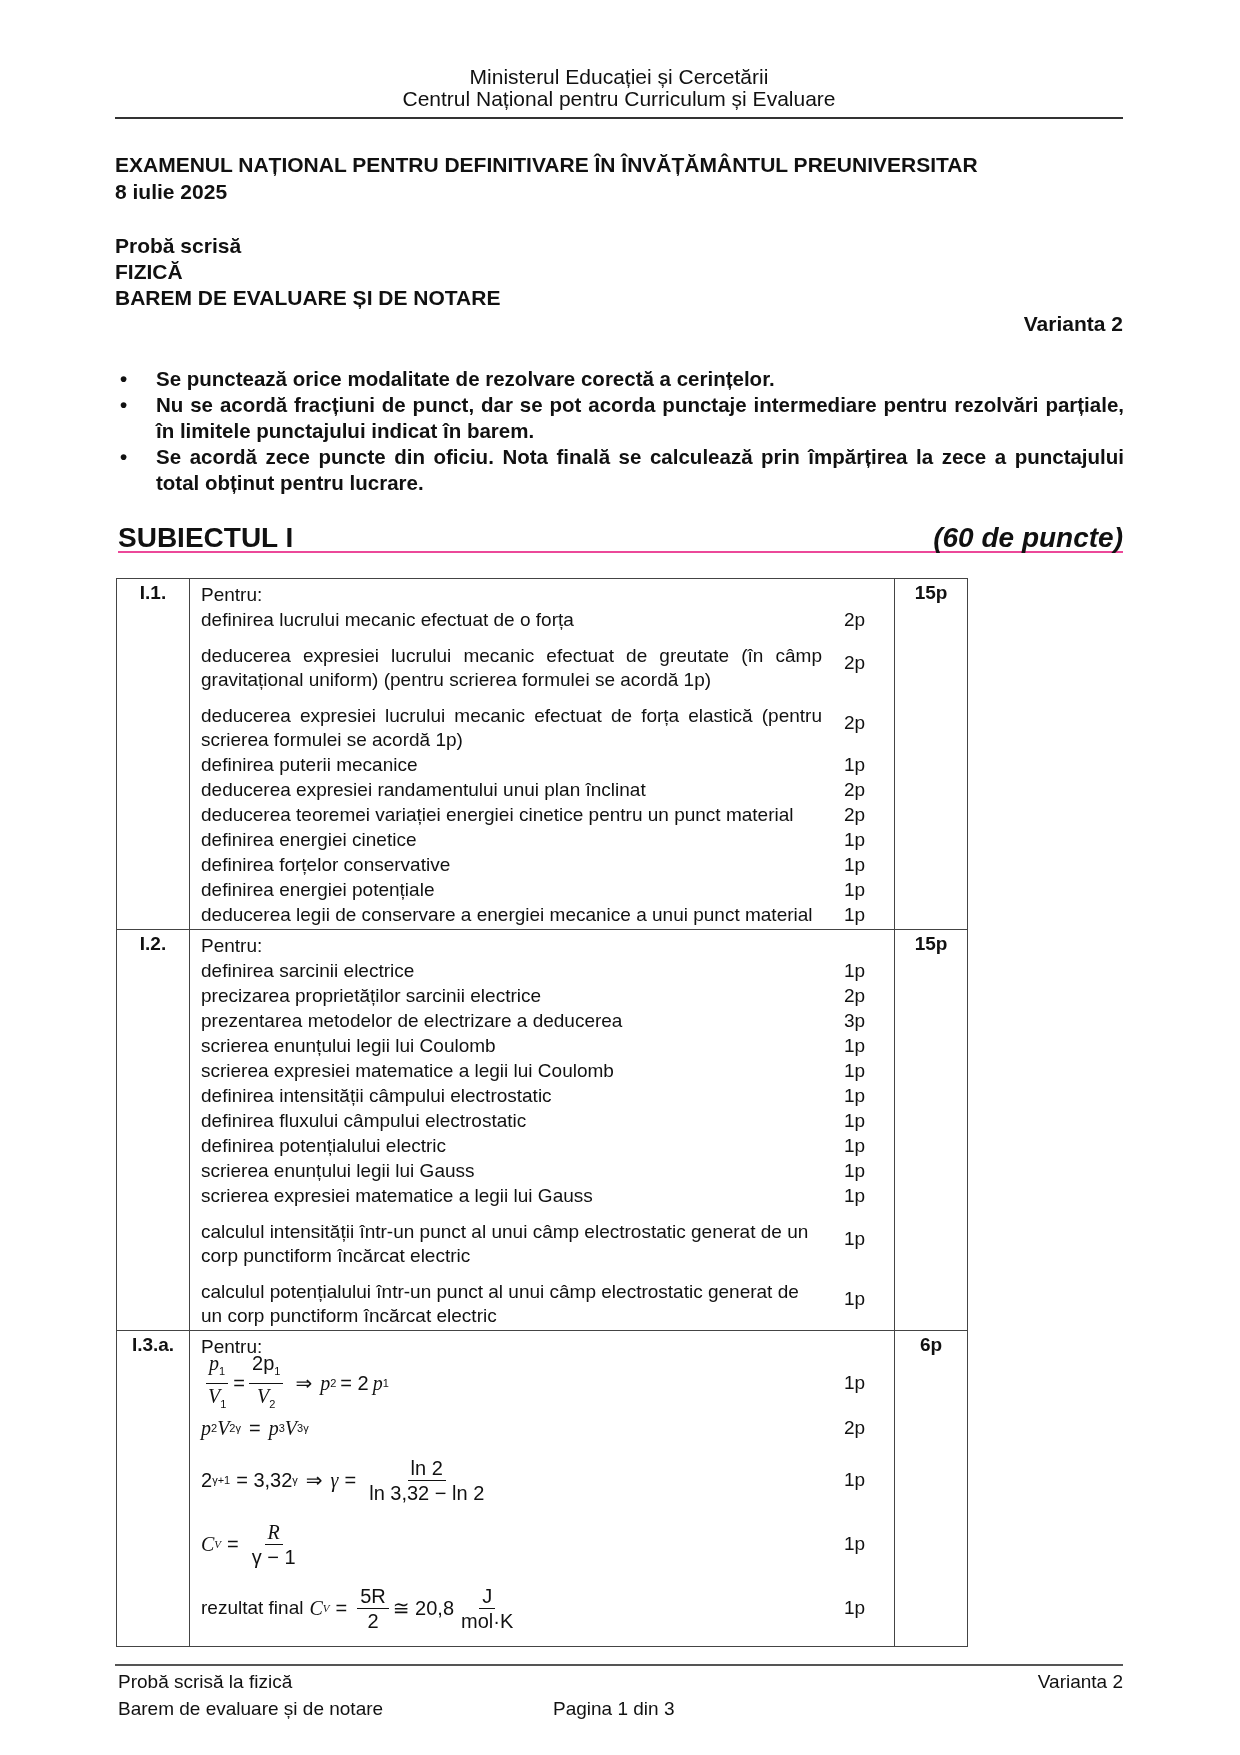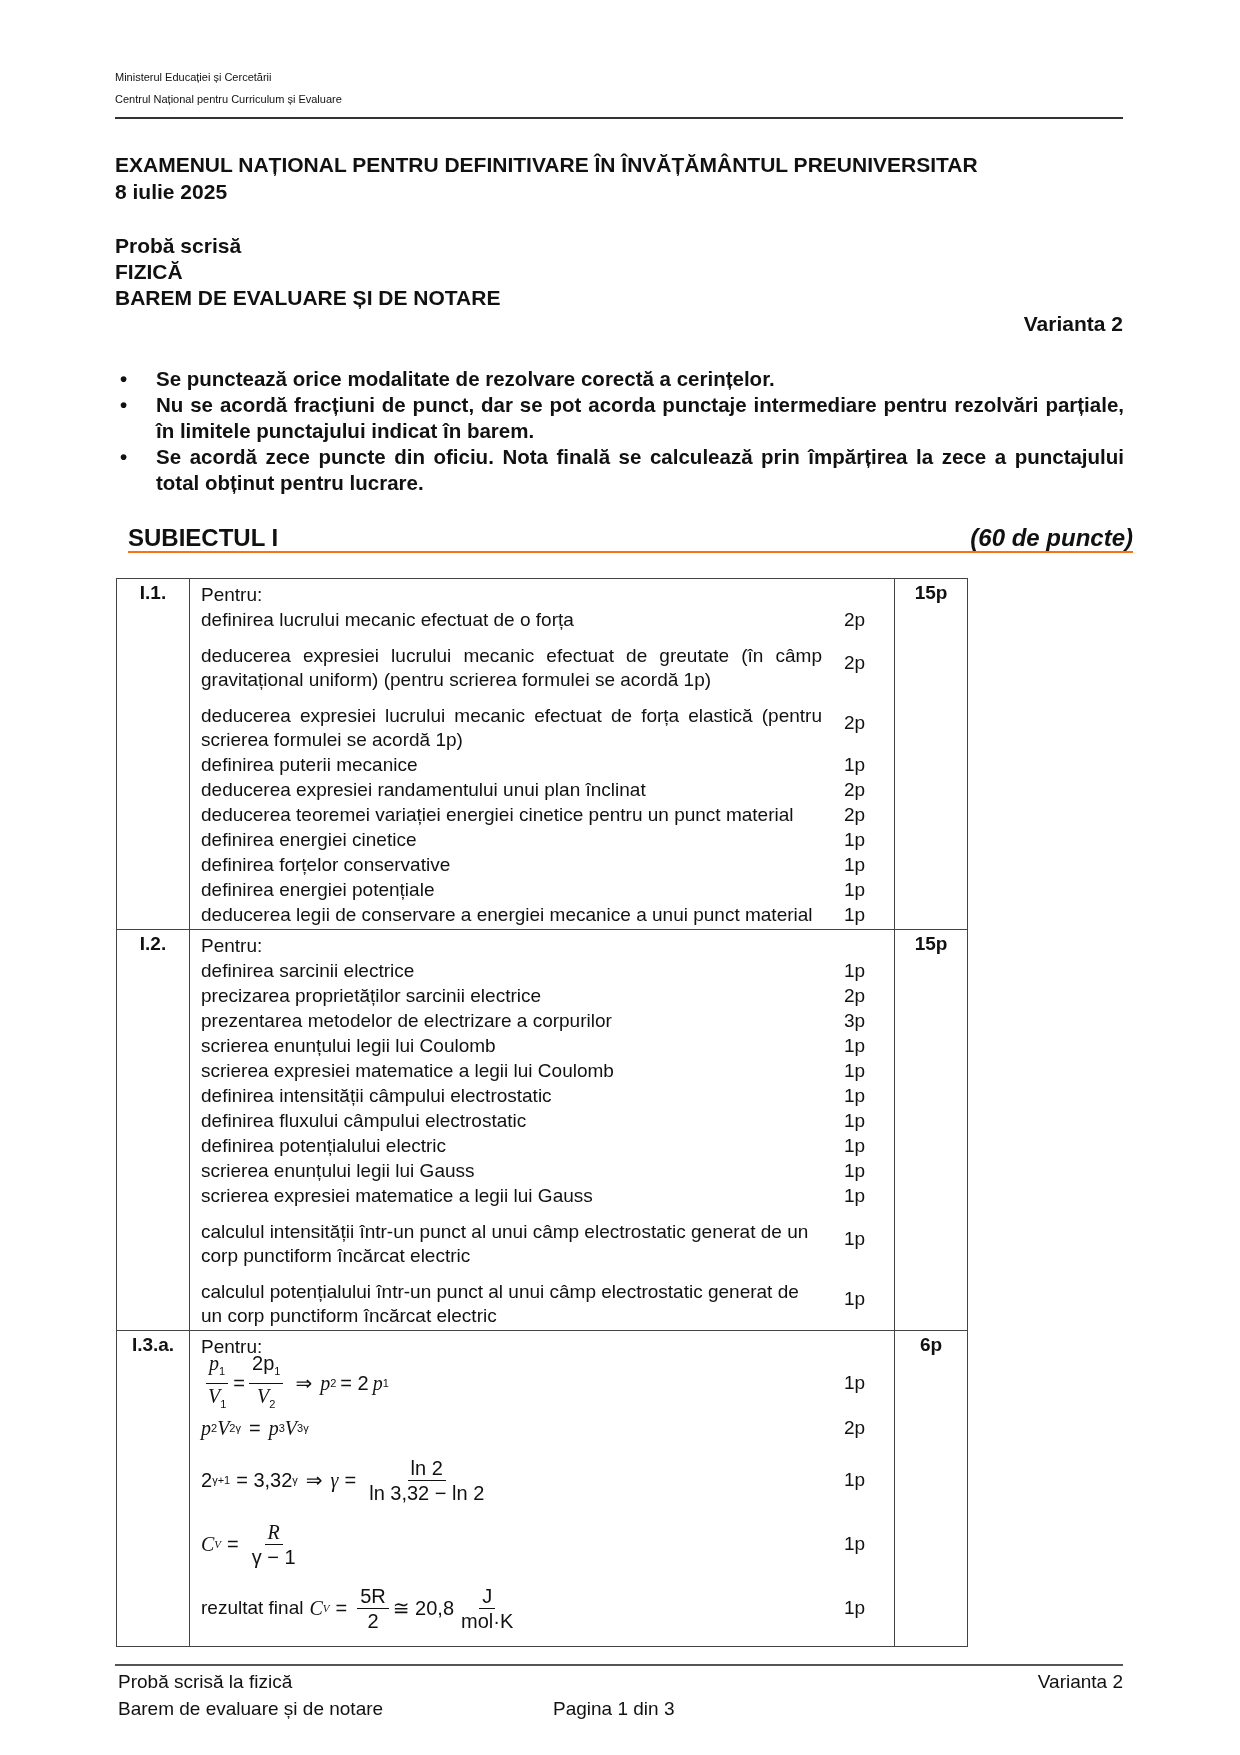--- a/index.html
+++ b/index.html
@@ -1,27 +1,27 @@
 <!DOCTYPE html>
 <html><head>
 <meta charset="utf-8">
 <style>
   html, body { margin: 0; padding: 0; background: #ffffff; }
   body { width: 1240px; height: 1755px; position: relative; overflow: hidden;
          font-family: "Liberation Sans", sans-serif; color: #111; }
   .abs { position: absolute; }
   .hdr-line { left: 115px; width: 1008px; top: 117px; height: 0; border-top: 2px solid #333; }
-  .hdr-text { left: 115px; width: 1008px; font-size: 11px; line-height: 22px; }
+  .hdr-text { left: 115px; width: 1008px; text-align: center; font-size: 21px; line-height: 22px; }
   .title { left: 115px; width: 1008px; text-align: left; font-weight: bold; font-size: 21px; line-height: 27px; }
   .variant { right: 117px; font-weight: bold; font-size: 21px; }
   .rules { left: 118px; width: 1006px; top: 366px; font-weight: bold; font-size: 20.5px; line-height: 26px; }
   .rule { position: relative; padding-left: 38px; text-align: justify; margin: 0; }
   .rule .bullet { position: absolute; left: 2px; top: 0; }
-  .subject { left: 128px; width: 1005px; top: 525px; font-weight: bold; font-size: 24px;
-             border-bottom: 2px solid #f97316; height: 26px; line-height: 26px; }
+  .subject { left: 118px; width: 1005px; top: 525px; font-weight: bold; font-size: 28px;
+             border-bottom: 2px solid #ec4899; height: 26px; line-height: 26px; }
   .subject .pts { position: absolute; right: 0; top: 0; font-style: italic; }
 
   table.barem { position: absolute; left: 116px; top: 578px; width: 852px; border-collapse: collapse;
                 font-size: 19px; }
   table.barem td { border: 1.5px solid #444; vertical-align: top; padding: 0; }
   td.num { width: 72px; text-align: center; font-weight: bold; padding-top: 3px !important; }
   td.total { width: 72px; text-align: center; font-weight: bold; padding-top: 3px !important; }
   td.body { padding: 3px 10px 2px 11px !important; }
   .line { display: flex; align-items: center; justify-content: space-between; line-height: 25px; }
   .line .txt { flex: 1; text-align: justify; padding-right: 22px; }
@@ -129,21 +129,21 @@
           </div>
       <div class="line">
             <span class="txt">definirea sarcinii electrice</span>
             <span class="p">1p</span>
           </div>
       <div class="line">
             <span class="txt">precizarea proprietăților sarcinii electrice</span>
             <span class="p">2p</span>
           </div>
       <div class="line">
-            <span class="txt">prezentarea metodelor de electrizare a corpurilor</span>
+            <span class="txt">prezentarea metodelor de electrizare a deducerea</span>
             <span class="p">3p</span>
           </div>
       <div class="line">
             <span class="txt">scrierea enunțului legii lui Coulomb</span>
             <span class="p">1p</span>
           </div>
       <div class="line">
             <span class="txt">scrierea expresiei matematice a legii lui Coulomb</span>
             <span class="p">1p</span>
           </div>

